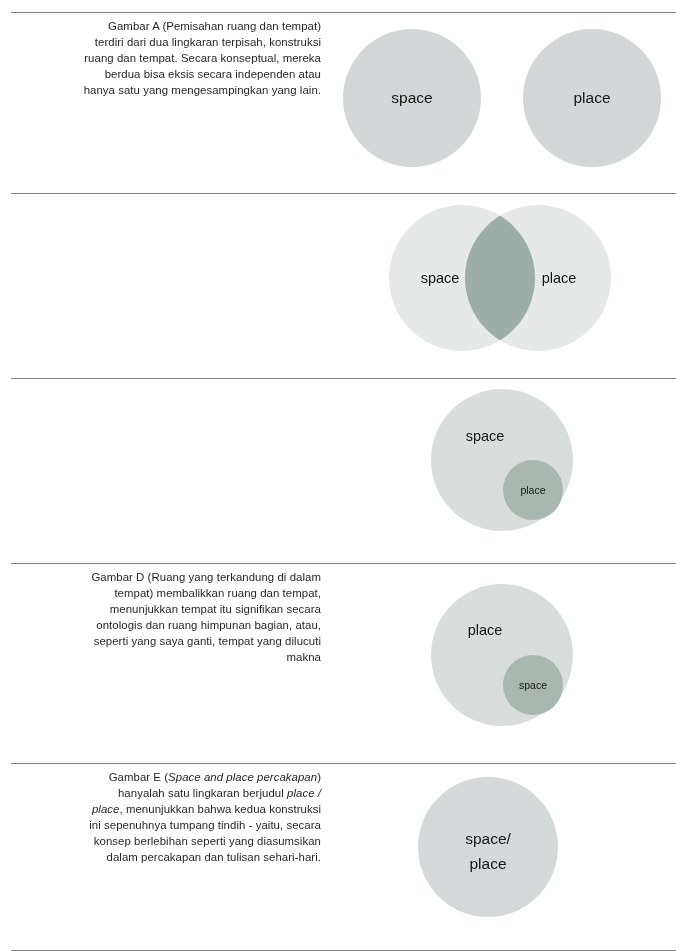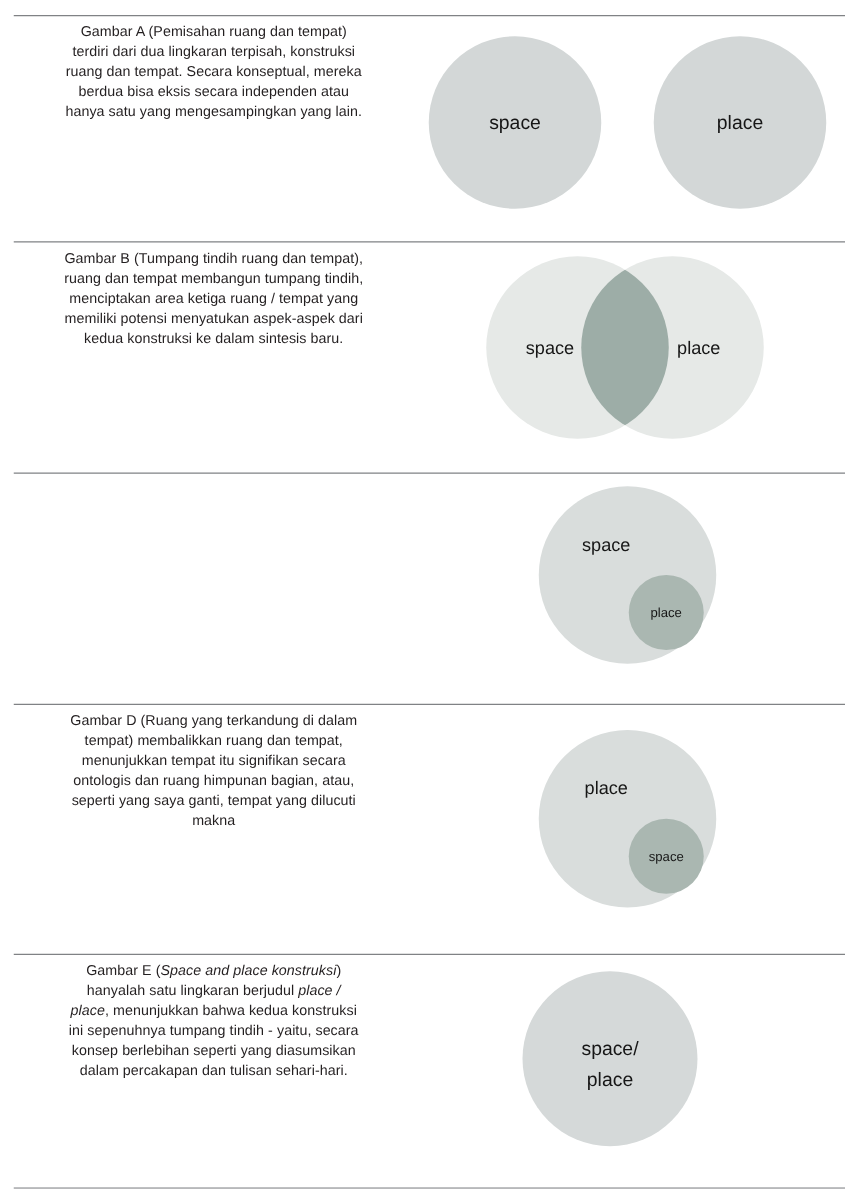--- a/index.html
+++ b/index.html
@@ -53,21 +53,21 @@
 
   .caption {
     position: absolute;
     left: 21px;
     top: 14px;
     width: 300px;
     font-size: 11.4px;
     line-height: 16.1px;
     color: #231f20;
     letter-spacing: 0.005em;
-    text-align: center;
+    text-align: right;
   }
   .caption i { font-style: italic; }
 
   .figure {
     position: absolute;
     left: 330px;
     top: 0;
     width: 358px;
     height: 100%;
   }
@@ -98,21 +98,20 @@
         <circle cx="262" cy="94" r="69" fill="#d3d7d7"></circle>
         <text class="vlabel vlabel-lg" x="82" y="95">space</text>
         <text class="vlabel vlabel-lg" x="262" y="95">place</text>
       </svg>
     </div>
   </div>
 
   <hr class="rule rule-b">
 
   <div class="row row-b">
-    <div class="caption">Gambar B (Tumpang tindih ruang dan tempat),<br>ruang dan tempat membangun tumpang tindih,<br>menciptakan area ketiga ruang / tempat yang<br>memiliki potensi menyatukan aspek-aspek dari<br>kedua konstruksi ke dalam sintesis baru.</div>
     <div class="figure">
       <svg width="358" height="185" viewBox="0 0 358 185" aria-hidden="true">
         <defs>
           <clipPath id="clipLeftB">
               <circle cx="132" cy="93" r="73"></circle>
             </clipPath>
         </defs>
         <circle cx="132" cy="93" r="73" fill="#e6e9e7"></circle>
         <circle cx="208" cy="93" r="73" fill="#e6e9e7"></circle>
         <g clip-path="url(#clipLeftB)">
@@ -147,21 +146,21 @@
         <circle cx="203" cy="130" r="30" fill="#aab7b1"></circle>
         <text class="vlabel vlabel-md" x="155" y="76">place</text>
         <text class="vlabel vlabel-sm" x="203" y="131">space</text>
       </svg>
     </div>
   </div>
 
   <hr class="rule rule-e">
 
   <div class="row row-e">
-    <div class="caption">Gambar E (<i>Space and place konstruksi</i>)<br>hanyalah satu lingkaran berjudul <i>place /</i><br><i>place</i>, menunjukkan bahwa kedua konstruksi<br>ini sepenuhnya tumpang tindih - yaitu, secara<br>konsep berlebihan seperti yang diasumsikan<br>dalam percakapan dan tulisan sehari-hari.</div>
+    <div class="caption">Gambar E (<i>Space and place percakapan</i>)<br>hanyalah satu lingkaran berjudul <i>place /</i><br><i>place</i>, menunjukkan bahwa kedua konstruksi<br>ini sepenuhnya tumpang tindih - yaitu, secara<br>konsep berlebihan seperti yang diasumsikan<br>dalam percakapan dan tulisan sehari-hari.</div>
     <div class="figure">
       <svg width="358" height="187" viewBox="0 0 358 187" aria-hidden="true">
         <circle cx="158" cy="92" r="70" fill="#d5d9d9"></circle>
         <text class="vlabel vlabel-lg" x="158" y="85">space/</text>
         <text class="vlabel vlabel-lg" x="158" y="110">place</text>
       </svg>
     </div>
   </div>
 
   <hr class="rule rule-bottom">

